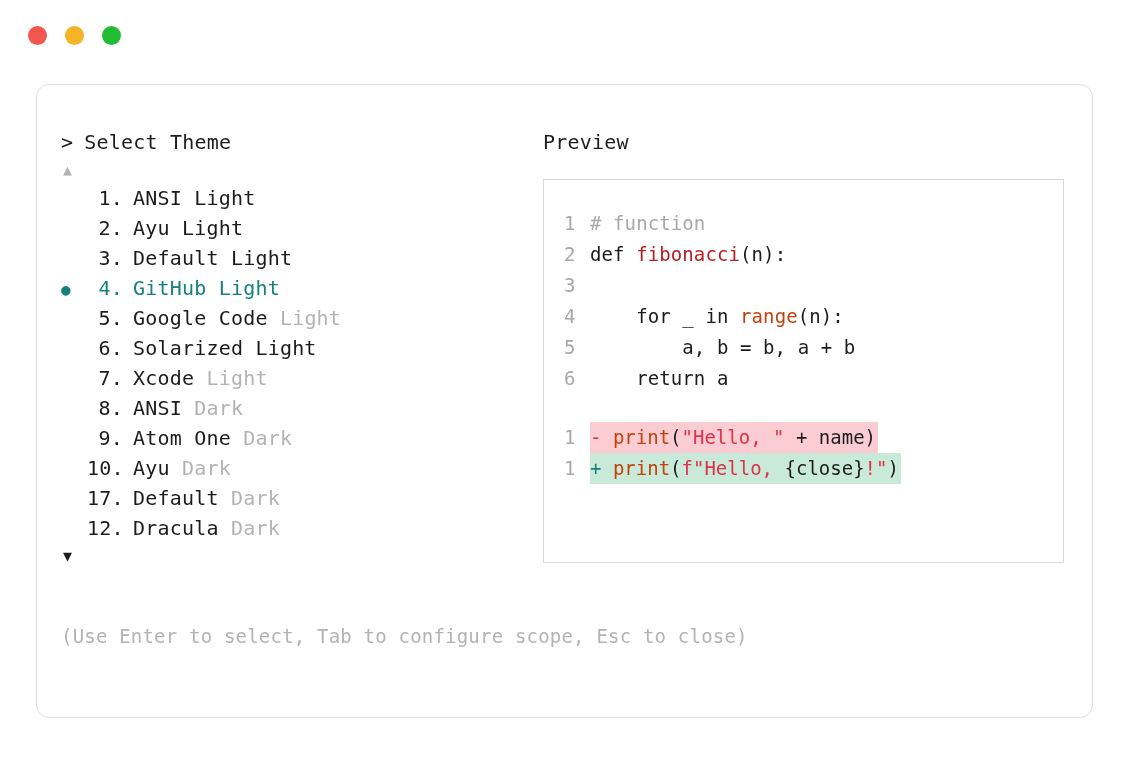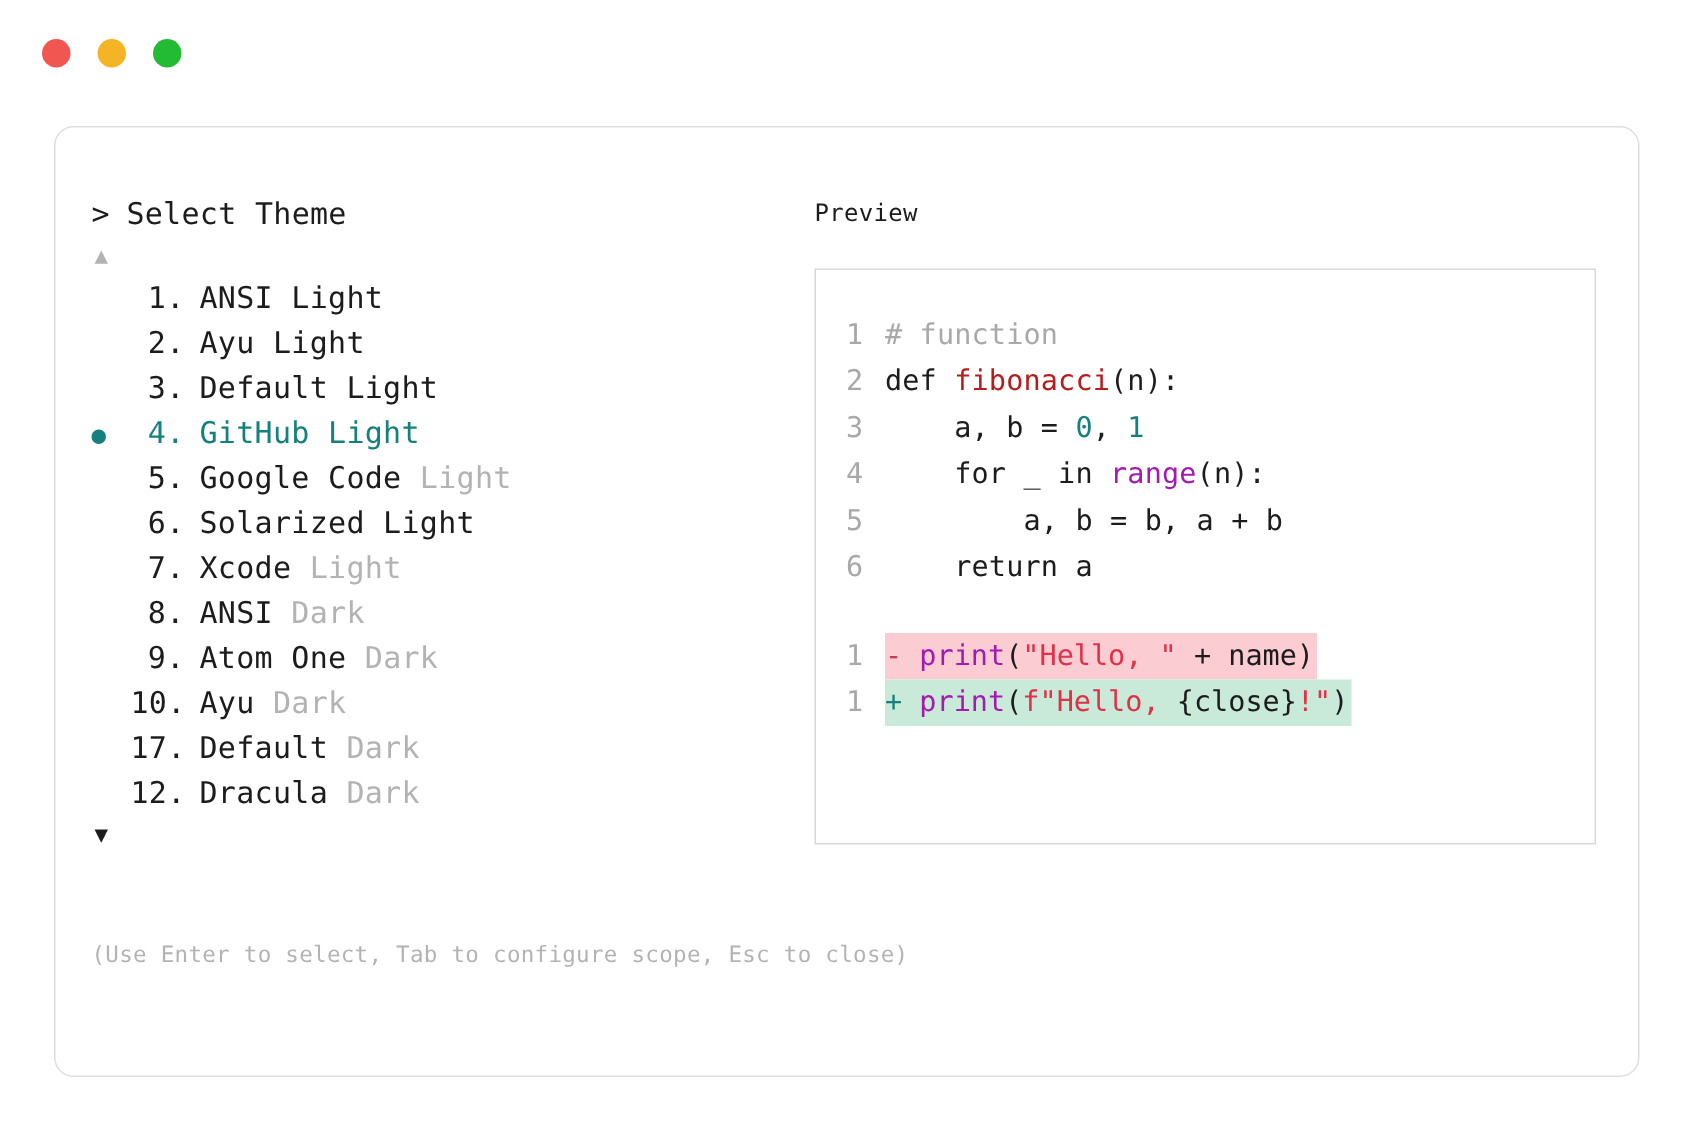--- a/index.html
+++ b/index.html
@@ -122,36 +122,36 @@
   .theme-name { white-space: pre; text-align: right; }
   .theme-mode { color: #b3b3b5; white-space: pre; }
   .theme-row.selected .idx-cell,
   .theme-row.selected .theme-name,
   .theme-row.selected .theme-mode { color: #15807c; }
 
   .hint {
     position: absolute;
     left: 24px;
     top: 537px;
-    font-size: 15px;
+    font-size: 19px;
     line-height: 28px;
     color: #b3b3b5;
     letter-spacing: 0.2px;
     white-space: pre;
   }
 
   
   .right-pane {
     position: absolute;
     left: 506px;
     top: 42px;
     width: 528px;
   }
   .preview-title {
-    font-size: 16px;
+    font-size: 20px;
     line-height: 30px;
     color: #1c1c1e;
     letter-spacing: 0.2px;
     margin-bottom: 22px;
   }
   .preview-box {
     width: 521px;
     height: 384px;
     box-sizing: border-box;
     background: #ffffff;
@@ -173,21 +173,21 @@
     flex: 0 0 26px;
     text-align: left;
     color: #a8a8aa;
   }
   .code-text { white-space: pre; color: #1c1c1e; text-align: center; }
 
   .tok-comment { color: #a9a9ab; }
   .tok-kw      { color: #1c1c1e; }
   .tok-fn      { color: #b91c1c; }
   .tok-num     { color: #16807d; }
-  .tok-builtin { color: #a21caf; margin-top: 32px; }
+  .tok-builtin { color: #c2410c; margin-top: 32px; }
   .tok-str     { color: #e0304a; }
   .tok-plain   { color: #1c1c1e; }
 
   .diff-spacer { height: 28px; }
 
   .diff-line { display: flex; align-items: baseline; height: 31px;
                font-size: 19px; line-height: 31px; white-space: pre; }
   .diff-body { white-space: pre; padding-right: 2px; }
   .diff-del .gutter, .diff-add .gutter { color: #a8a8aa; }
   .diff-del .diff-body { background: #fbcdd2; }
@@ -237,21 +237,21 @@
       </div>
 
       <div class="hint">(Use Enter to select, Tab to configure scope, Esc to close)</div>
 
       <div class="right-pane">
         <div class="preview-title">Preview</div>
         <div class="preview-box">
           <div id="code-body">
               <div class="code-line"><span class="gutter">1</span><span class="code-text"><span class="tok-comment"># function</span></span></div>
               <div class="code-line"><span class="gutter">2</span><span class="code-text"><span class="tok-kw">def </span><span class="tok-fn">fibonacci</span><span class="tok-plain">(n):</span></span></div>
-              <div class="code-line"><span class="gutter">3</span><span class="code-text"><span class="tok-plain">    a, b = </span><span class="tok-num">0</span><span class="tok-plain">, </span><span class="tok-num">1</span></span></div>
+              <div class="code-line"><span class="gutter">3</span></div>
               <div class="code-line"><span class="gutter">4</span><span class="code-text"><span class="tok-plain">    for _ in </span><span class="tok-builtin">range</span><span class="tok-plain">(n):</span></span></div>
               <div class="code-line"><span class="gutter">5</span><span class="code-text"><span class="tok-plain">        a, b = b, a + b</span></span></div>
               <div class="code-line"><span class="gutter">6</span><span class="code-text"><span class="tok-plain">    return a</span></span></div>
             </div>
           <div class="diff-spacer"></div>
           <div id="diff-body">
               <div class="diff-line diff-del"><span class="gutter">1</span><span class="diff-body" style="background: rgb(251, 205, 210);"><span class="mark-del">- </span><span class="tok-builtin">print</span><span class="tok-plain">(</span><span class="tok-str">"Hello, "</span><span class="tok-plain"> + name)</span></span></div>
               <div class="diff-line diff-add"><span class="gutter">1</span><span class="diff-body" style="background: rgb(201, 234, 216);"><span class="mark-add">+ </span><span class="tok-builtin">print</span><span class="tok-plain">(</span><span class="tok-str">f"Hello, </span><span class="tok-plain">{close}</span><span class="tok-str">!"</span><span class="tok-plain">)</span></span></div>
             </div>
         </div>

